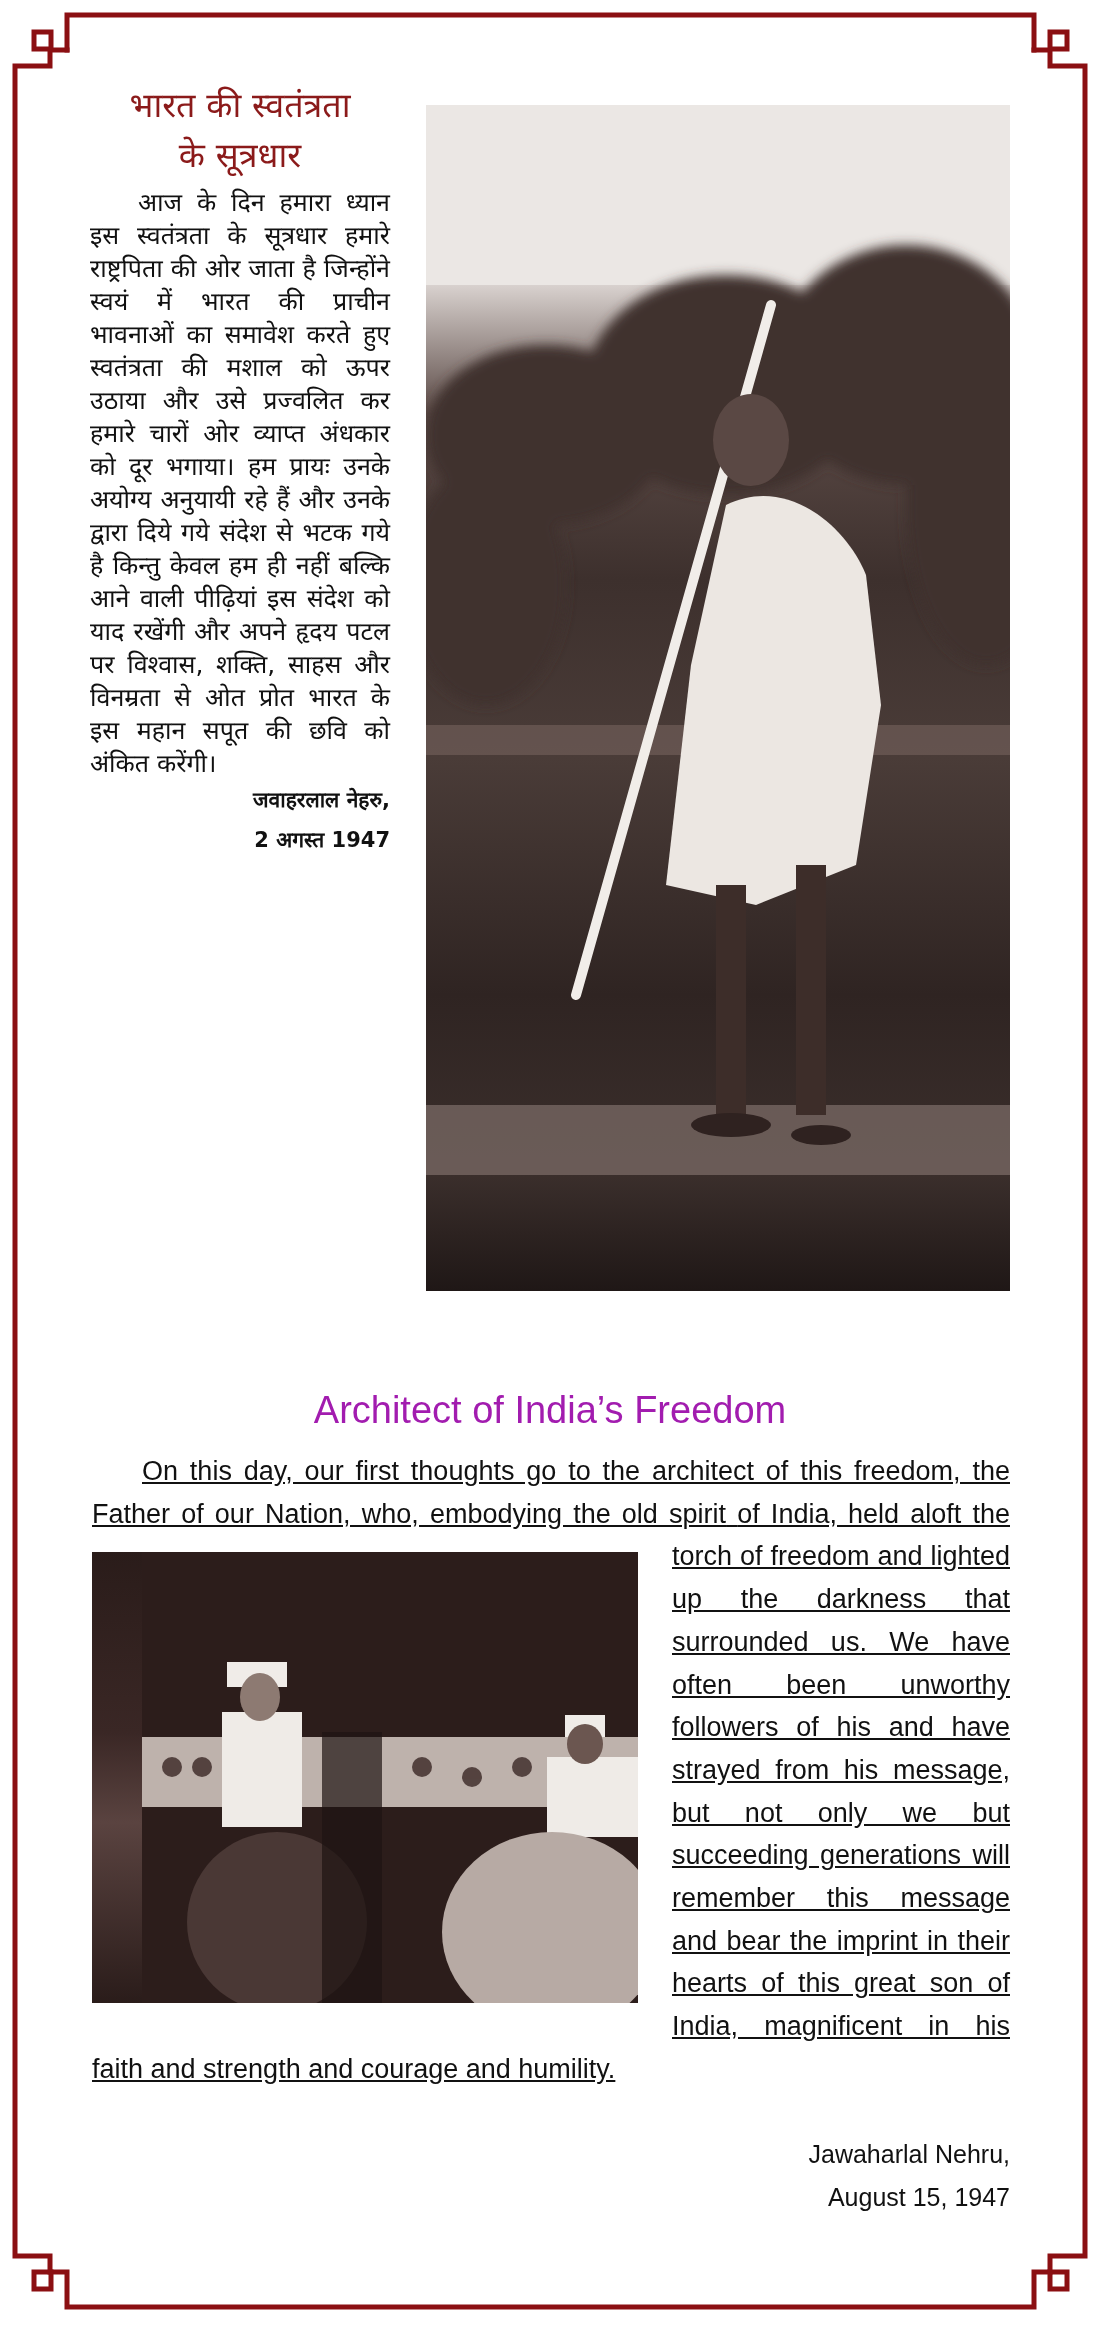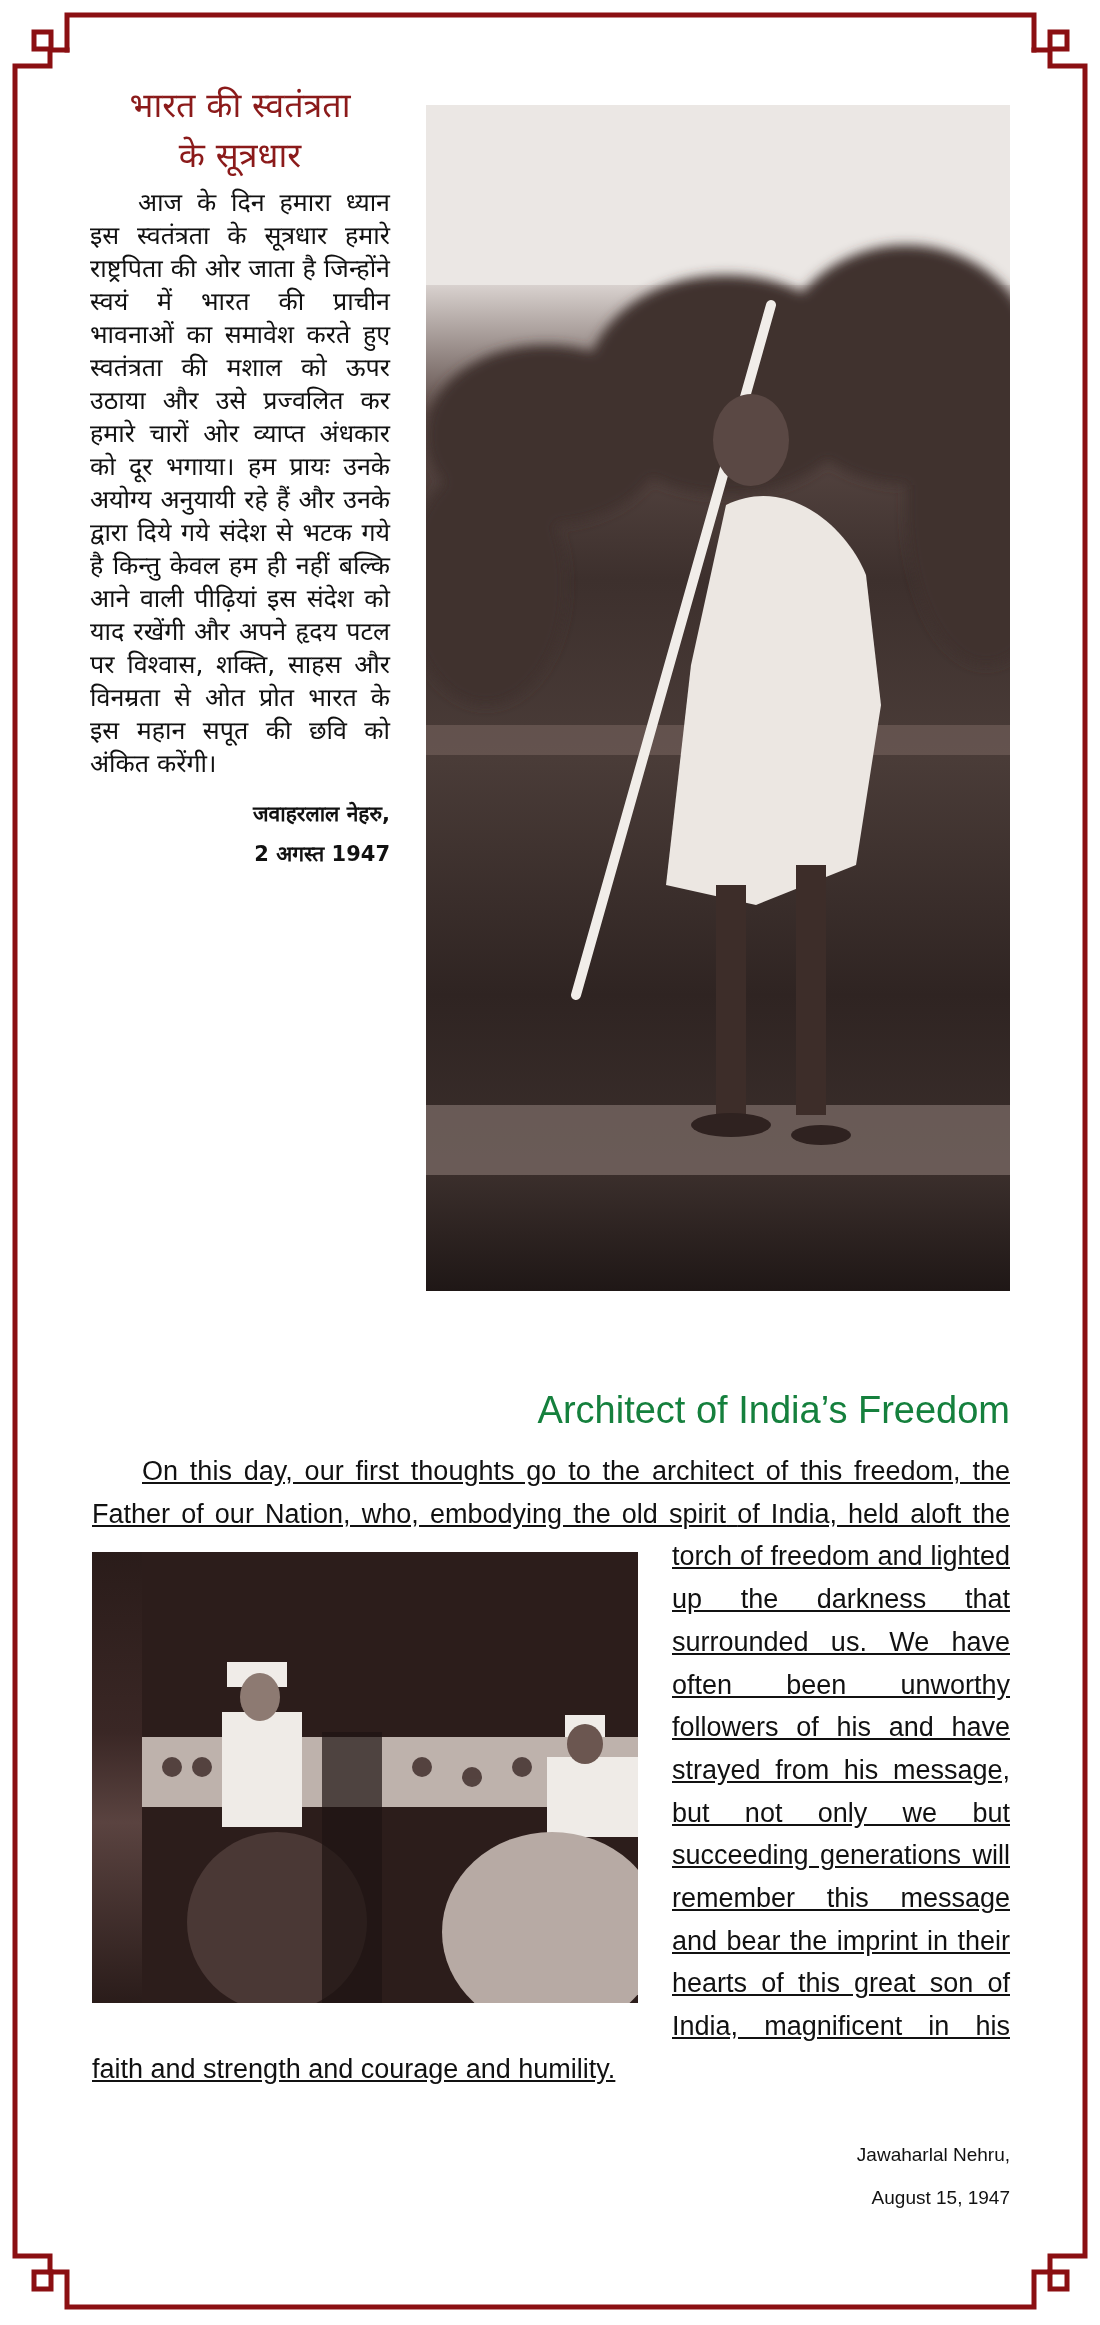--- a/index.html
+++ b/index.html
@@ -1,28 +1,28 @@
 <!DOCTYPE html>
 <html><head>
 <meta charset="utf-8">
 <style>
   html, body { margin:0; padding:0; background:#ffffff; }
   body { width:1100px; height:2325px; position:relative; overflow:hidden; font-family:"DejaVu Sans", sans-serif; color:#111; }
   .frame { position:absolute; left:0; top:0; width:1100px; height:2325px; }
   .hi-col { position:absolute; left:90px; top:80px; width:300px; }
   .hi-title { color:#8b1a1a; font-size:34px; line-height:50px; text-align:center; margin:0 0 6px 0; font-weight:normal; font-family:"DejaVu Sans", sans-serif; }
   .hi-body { font-size:25px; line-height:33px; text-align:justify; text-indent:48px; margin:0; font-weight:normal; }
-  .hi-sign { text-align:right; font-size:21px; line-height:40px; margin-top:14px; font-weight:bold; }
+  .hi-sign { text-align:right; font-size:21px; line-height:40px; font-weight:bold; }
   .photo { position:absolute; overflow:hidden; }
   .photo-top { left:426px; top:105px; width:584px; height:1186px; background:linear-gradient(180deg,#ece8e6 0%,#e6e0dd 14%,#5b4a46 26%,#3d302d 40%,#4a3c38 55%,#2f2422 75%,#3b2f2c 90%,#1f1716 100%); }
   .photo-bottom { left:92px; top:1559px; width:546px; height:451px; background:linear-gradient(180deg,#2a1c1a 0%,#3a2725 40%,#5a4340 60%,#2a1c1a 100%); }
-  .en-title { position:absolute; left:90px; width:920px; top:1380px; text-align:right; color:#15803d; font-size:38px; line-height:60px; font-family:"Liberation Sans", sans-serif; font-weight:normal; margin:0; }
+  .en-title { position:absolute; left:90px; width:920px; top:1380px; text-align:center; color:#a21caf; font-size:38px; line-height:60px; font-family:"Liberation Sans", sans-serif; font-weight:normal; margin:0; }
   .en-body { position:absolute; left:92px; top:1450px; width:918px; font-family:"Liberation Sans", sans-serif; font-size:27px; line-height:42.7px; text-align:justify; margin:0; text-indent:50px;text-decoration:underline; }
   .en-float { float:left; width:546px; height:451px; margin:17px 34px 6px 0; }
-  .en-sign { position:absolute; right:90px; top:2133px; text-align:right; font-family:"Liberation Sans", sans-serif; font-size:19px; line-height:43px; }
+  .en-sign { position:absolute; right:90px; top:2133px; text-align:right; font-family:"Liberation Sans", sans-serif; font-size:25px; line-height:43px; }
 </style>
 </head>
 <body>
 
 <svg class="frame" width="1100" height="2325" viewBox="0 0 1100 2325">
   <g fill="none" stroke="#8b0f12" stroke-width="5" stroke-linecap="square">
 
     <polyline points="67,50 67,15 1034,15 1034,50"></polyline>
 
     <polyline points="67,50 50,50 50,66 15,66 15,2256 50,2256 50,2272 67,2272 67,2307 1034,2307 1034,2272 1050,2272 1050,2256 1085,2256 1085,66 1050,66 1050,50 1034,50"></polyline>

